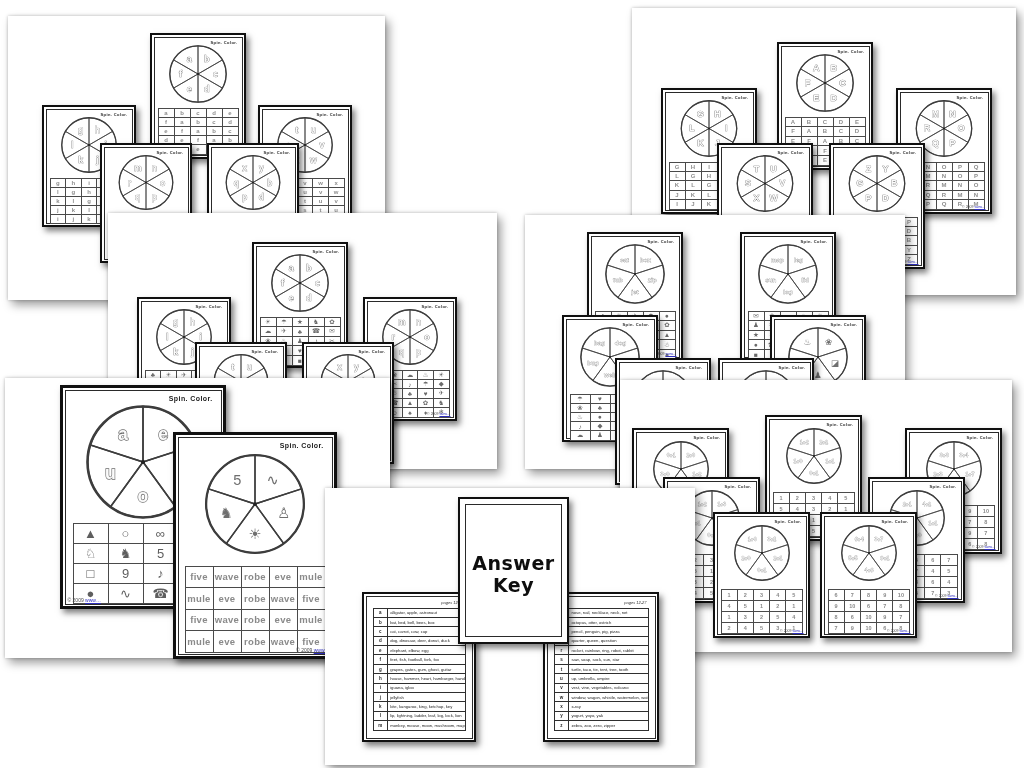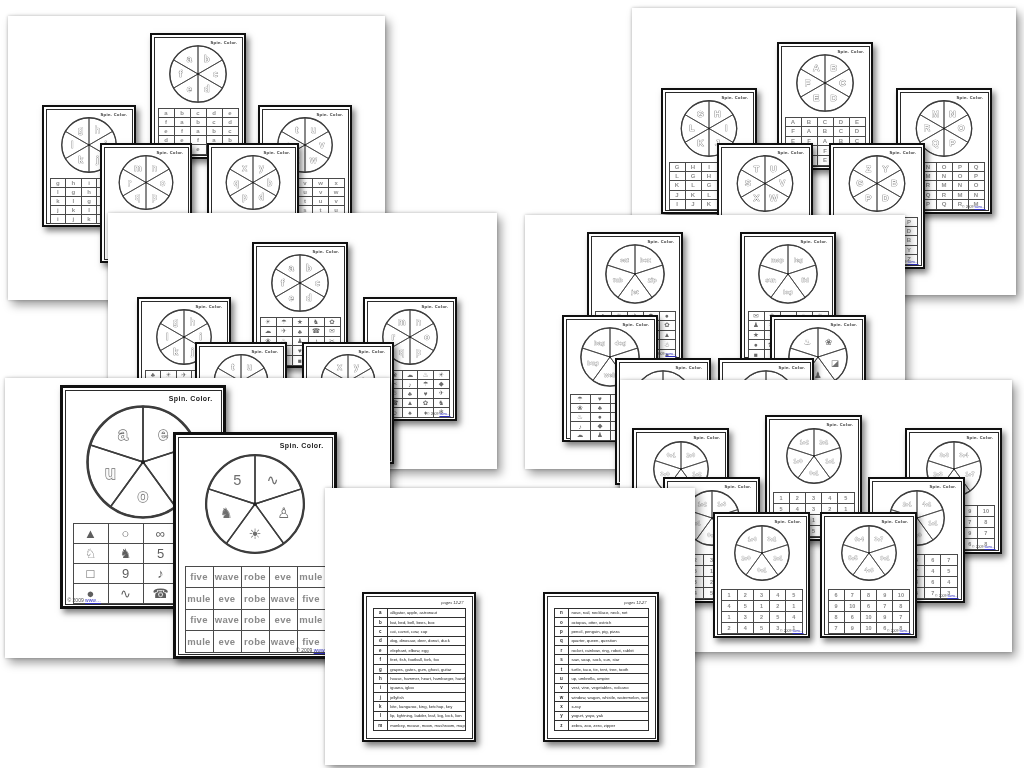--- a/index.html
+++ b/index.html
@@ -1602,14 +1602,19 @@
               <div class="key-k">y</div>
               <div class="key-v">yogurt, yoyo, yak</div>
             </div>
             <div class="key-row">
               <div class="key-k">z</div>
               <div class="key-v">zebra, zoo, zero, zipper</div>
             </div>
           </div>
         </div>
       </div>
+      <div class="page sm" style="left: 133px; top: 9px; width: 107px; height: 143px;">
+        <div class="page-inner" style="inset: 5px;">
+          <div class="title-text">Answer Key</div>
+        </div>
+      </div>
     </div>
   </div>
 
 </body></html>

